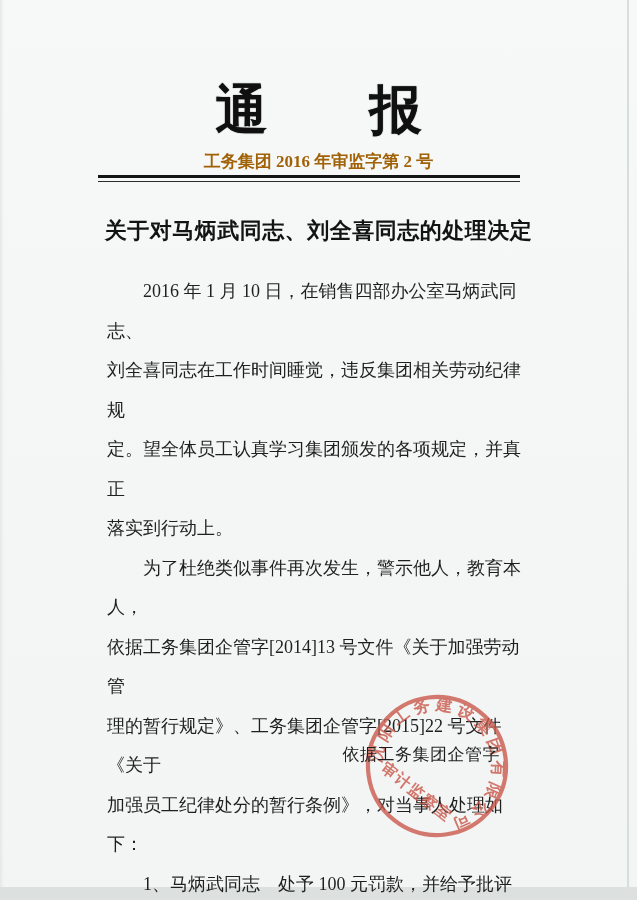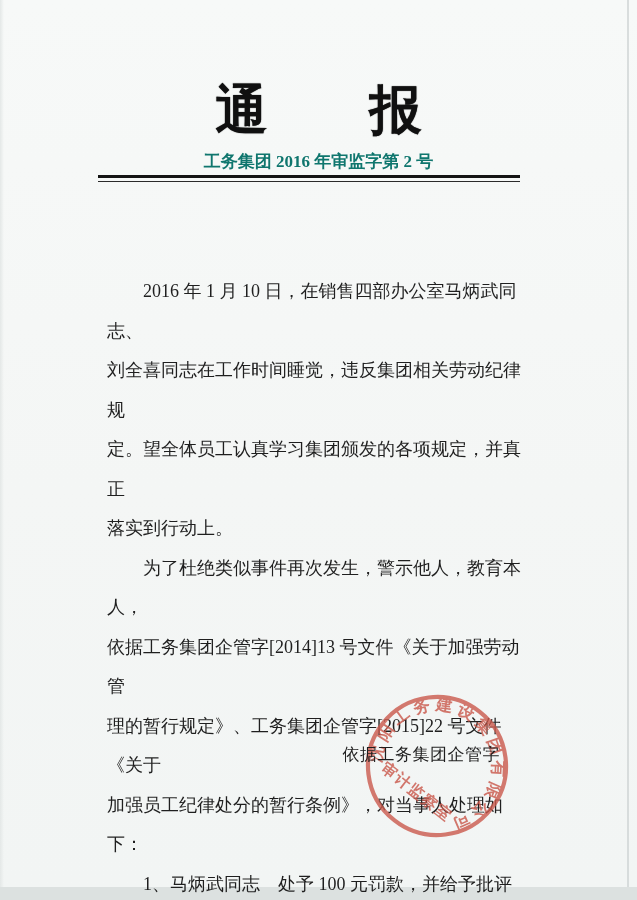--- a/index.html
+++ b/index.html
@@ -30,21 +30,21 @@
   .doc-title{
     position:absolute;left:0;top:82px;width:637px;
     display:flex;justify-content:center;gap:102px;
     font-size:52px;font-weight:900;color:#101010;
     letter-spacing:0;line-height:1.1;
     text-shadow:0 0 1px #222;
   }
   .doc-title span{transform:scaleY(1.02);}
   .doc-number{
     position:absolute;left:0;top:150px;width:637px;
-    text-align:center;font-size:17px;font-weight:bold;color:#0f766e;
+    text-align:center;font-size:17px;font-weight:bold;color:#a16207;
   }
   .header-rule{
     position:absolute;left:98px;top:175px;width:422px;height:3px;
     border-top:3px solid #141414;border-bottom:1px solid #2b2b2b;
   }
   .doc-heading{
     position:absolute;left:0;top:216px;width:637px;
     text-align:center;font-size:22px;font-weight:bold;color:#131313;
     letter-spacing:0.5px;
   }
@@ -76,20 +76,21 @@
 
   <div class="doc-title">
     <span>通</span>
     <span>报</span>
   </div>
 
   <div class="doc-number">工务集团 2016 年审监字第 2 号</div>
 
   <div class="header-rule"></div>
 
+  <div class="doc-heading">关于对马炳武同志、刘全喜同志的处理决定</div>
 
   <div class="doc-body">　　2016 年 1 月 10 日，在销售四部办公室马炳武同志、
 刘全喜同志在工作时间睡觉，违反集团相关劳动纪律规
 定。望全体员工认真学习集团颁发的各项规定，并真正
 落实到行动上。
 　　为了杜绝类似事件再次发生，警示他人，教育本人，
 依据工务集团企管字[2014]13 号文件《关于加强劳动管
 理的暂行规定》、工务集团企管字[2015]22 号文件《关于
 加强员工纪律处分的暂行条例》，对当事人处理如下：
 　　1、马炳武同志　处予 100 元罚款，并给予批评教

